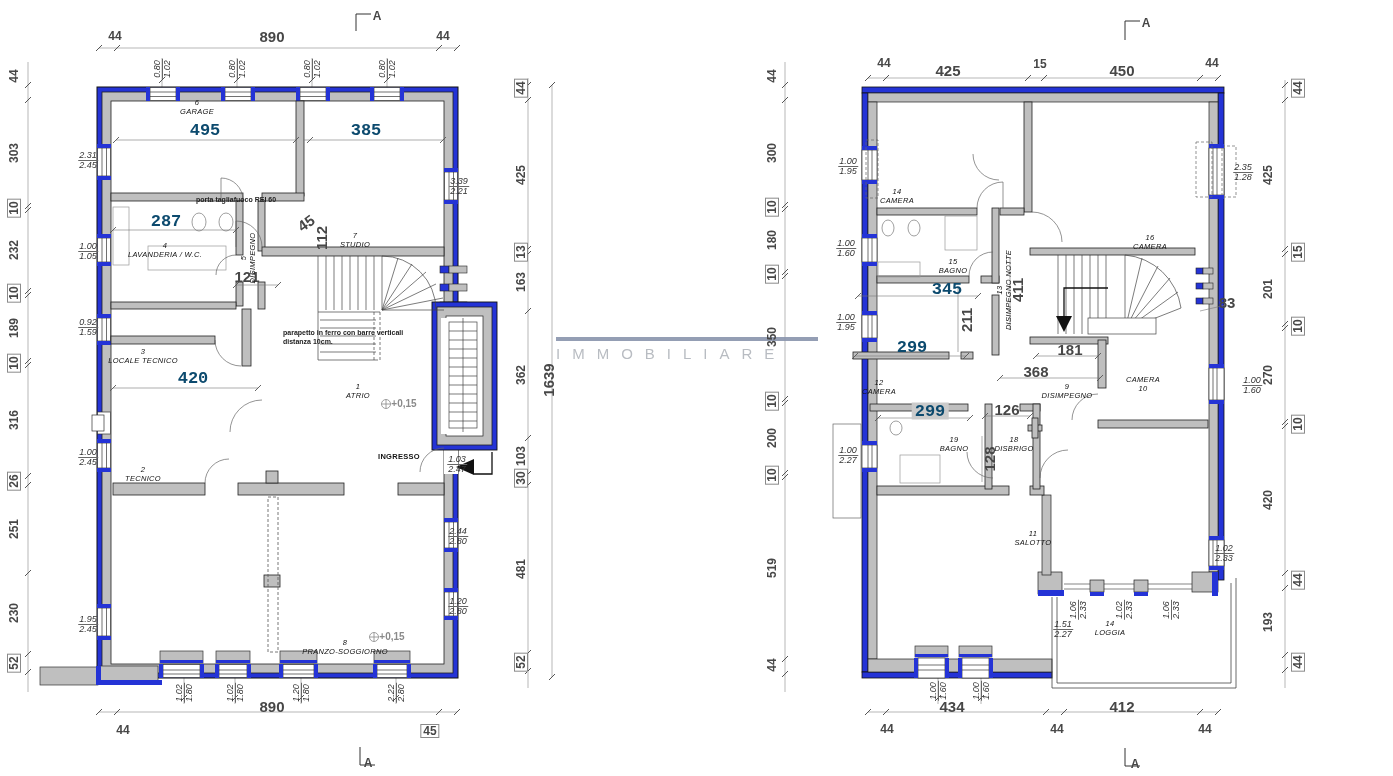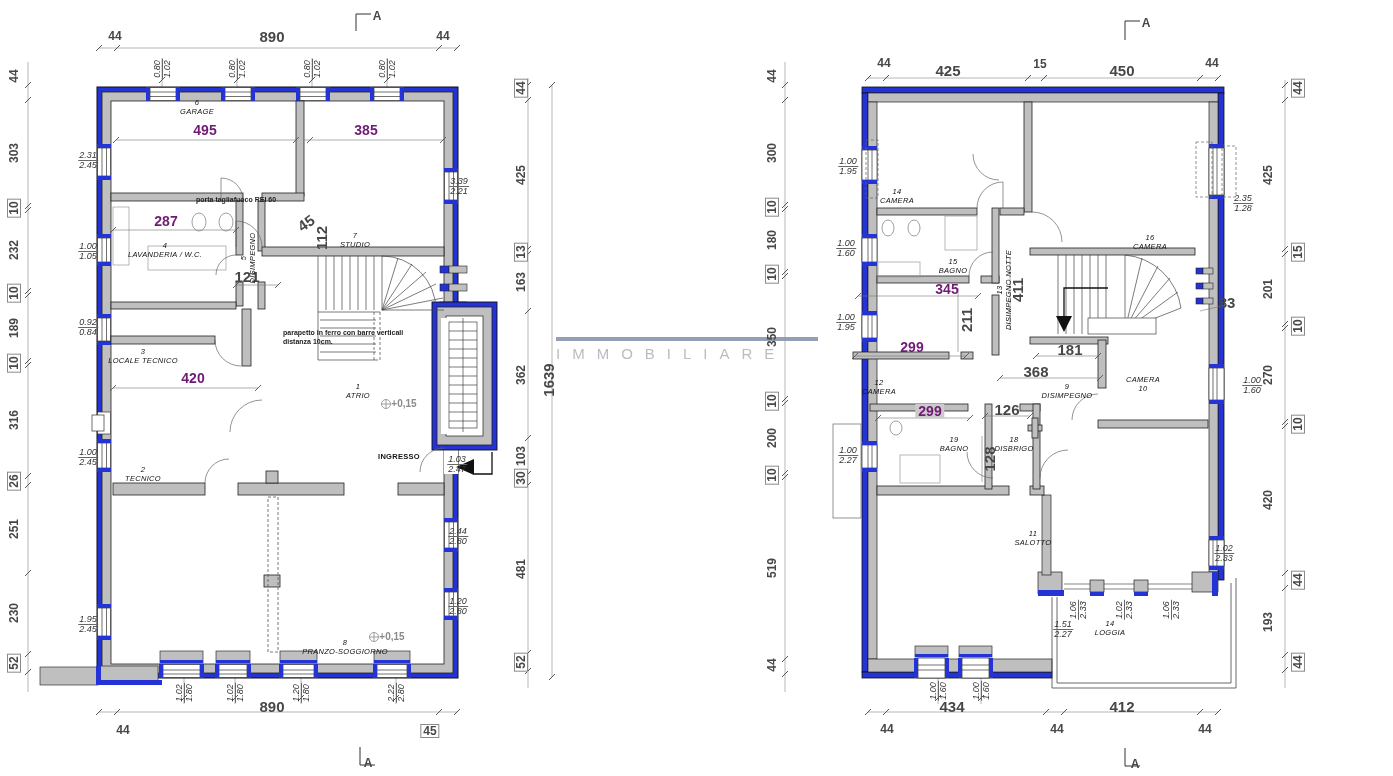--- a/index.html
+++ b/index.html
@@ -4,21 +4,21 @@
 <style>
   html,body{margin:0;padding:0;background:#fff;}
   #canvas{position:relative;width:1393px;height:776px;background:#fff;overflow:hidden;
           font-family:"Liberation Sans",sans-serif;border-bottom:2px solid #000;}
   svg{position:absolute;left:0;top:0;}
   
   .L{position:absolute;transform:translate(-50%,-50%);white-space:nowrap;color:#474747;
      font-family:"Liberation Sans",sans-serif;line-height:1;}
   .d{font-size:12px;}
   .d2{font-size:15px;}
-  .d3{font-size:14px;color:#701a75;}
+  .d3{font-size:17px;color:#0c4a6e;font-family:Liberation Mono, monospace;}
   .v{transform:translate(-50%,-50%) rotate(-90deg);}
   .sl{transform:translate(-50%,-50%) rotate(-35deg);}
   .bx{border:1px solid #8a8a8a;padding:0 2px;background:#fff;}
   .hl{background:#cbcbcb;padding:0 3px;}
   
   .f{font-size:9px;line-height:8.5px;text-align:center;color:#333;}
   .f u{display:block;text-decoration:none;border-bottom:1px solid #666;padding:0 1px;}
   .f s{display:block;text-decoration:none;}
   .fv{transform:translate(-50%,-50%) rotate(-90deg);}
   
@@ -491,21 +491,21 @@
 <i class="L f" style="left:459px;top:186px">
       <u>3.39</u>
       <s>2.21</s>
     </i>
 <i class="L f" style="left:88px;top:251px">
       <u>1.00</u>
       <s>1.05</s>
     </i>
 <i class="L f" style="left:88px;top:327px">
       <u>0.92</u>
-      <s>0.84</s>
+      <s>1.59</s>
     </i>
 <i class="L f" style="left:88px;top:457px">
       <u>1.00</u>
       <s>2.45</s>
     </i>
 <i class="L f" style="left:457px;top:464px">
       <u>1.03</u>
       <s>2.47</s>
     </i>
 <i class="L f" style="left:458px;top:536px">
@@ -615,21 +615,21 @@
 <b class="L d2" style="left:1036px;top:371px">368</b>
 <b class="L d3 hl" style="left:930px;top:411px">299</b>
 <b class="L d2" style="left:1007px;top:409px">126</b>
 <b class="L d2 v" style="left:989px;top:459px">128</b>
 <b class="L d2" style="left:1227px;top:302px">83</b>
 
 <i class="L f" style="left:848px;top:166px">
       <u>1.00</u>
       <s>1.95</s>
     </i>
-<i class="L f" style="left:1243px;top:203px">
+<i class="L f" style="left:1243px;top:172px">
       <u>2.35</u>
       <s>1.28</s>
     </i>
 <i class="L f" style="left:846px;top:248px">
       <u>1.00</u>
       <s>1.60</s>
     </i>
 <i class="L f" style="left:846px;top:322px">
       <u>1.00</u>
       <s>1.95</s>

